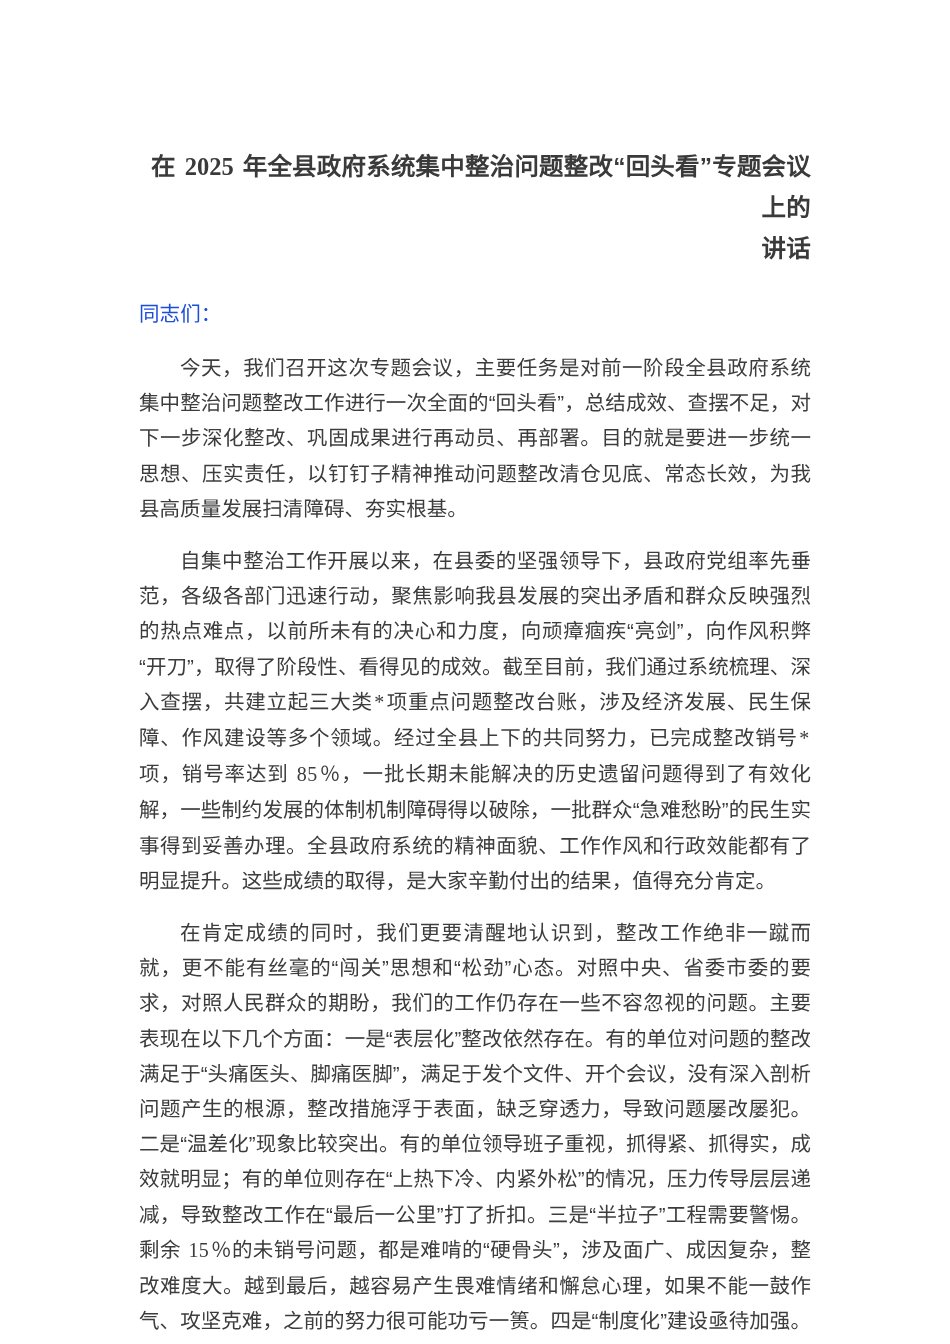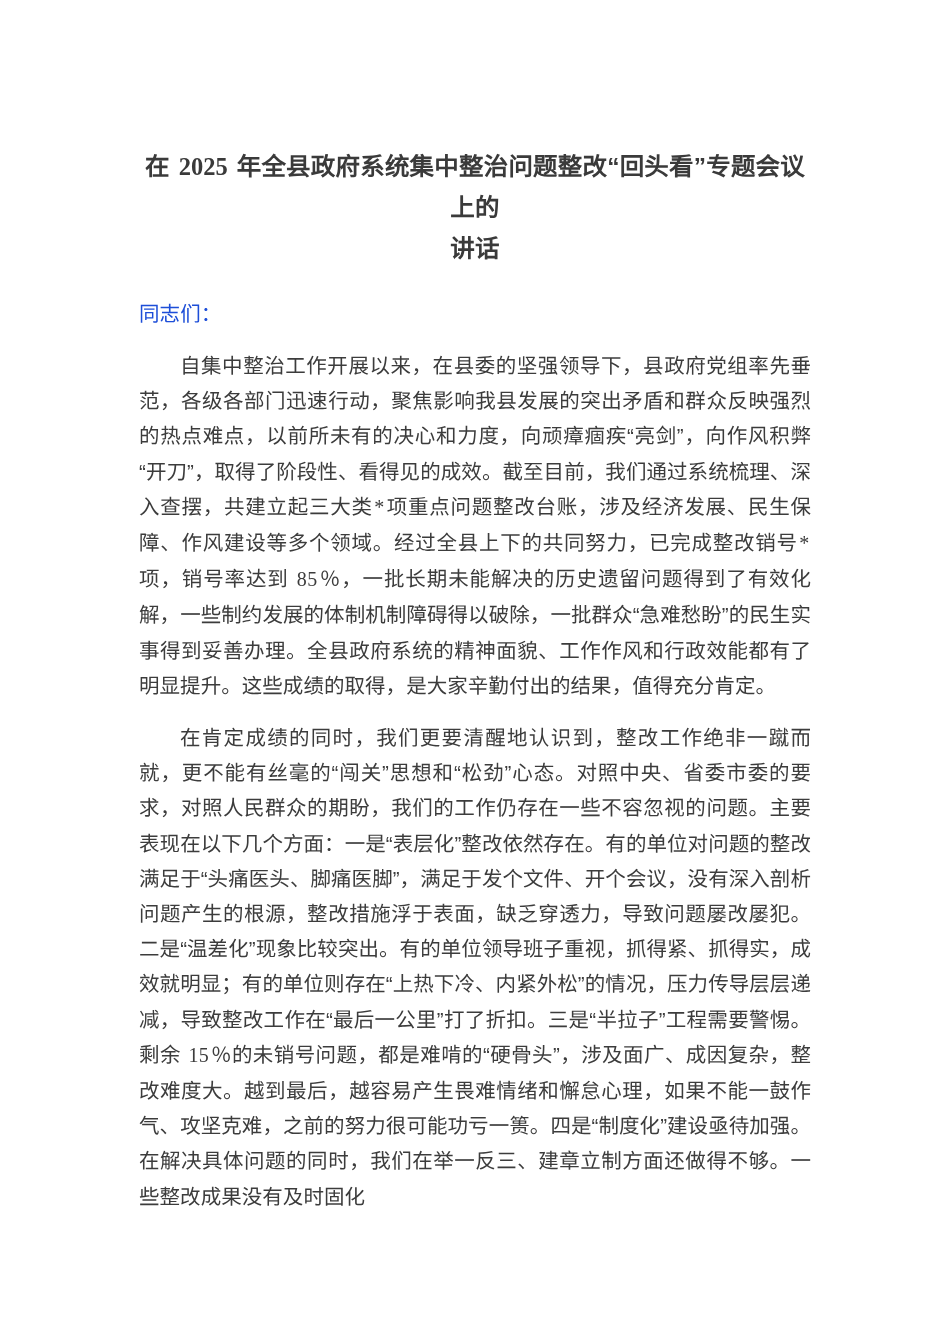--- a/index.html
+++ b/index.html
@@ -30,21 +30,21 @@
     top: 0;
     width: 672px;
   }
 
   .doc-title {
     margin: 0;
     padding: 0;
     font-size: 24.5px;
     font-weight: bold;
     color: #3a3a3a;
-    text-align: center;
+    text-align: right;
     line-height: 41px;
     letter-spacing: 0.2px;
     padding-top: 146px;
   }
 
   .doc-title .num {
     font-family: "Liberation Serif", "DejaVu Serif", serif;
     font-weight: bold;
     letter-spacing: 0;
     padding: 0 2px;
@@ -92,19 +92,20 @@
 <div class="page">
   <div class="content">
 
     <h1 class="doc-title">
       <span>在 <span class="num">2025</span> 年全县政府系统集中整治问题整改“回头看”专题会议上的</span><br>
       <span>讲话</span>
     </h1>
 
     <p class="salutation">同志们：</p>
 
+    <p class="para first">今天，我们召开这次专题会议，主要任务是对前一阶段全县政府系统集中整治问题整改工作进行一次全面的“回头看”，总结成效、查摆不足，对下一步深化整改、巩固成果进行再动员、再部署。目的就是要进一步统一思想、压实责任，以钉钉子精神推动问题整改清仓见底、常态长效，为我县高质量发展扫清障碍、夯实根基。</p>
 
     <p class="para">自集中整治工作开展以来，在县委的坚强领导下，县政府党组率先垂范，各级各部门迅速行动，聚焦影响我县发展的突出矛盾和群众反映强烈的热点难点，以前所未有的决心和力度，向顽瘴痼疾“亮剑”，向作风积弊“开刀”，取得了阶段性、看得见的成效。截至目前，我们通过系统梳理、深入查摆，共建立起三大类<span class="lat">*</span>项重点问题整改台账，涉及经济发展、民生保障、作风建设等多个领域。经过全县上下的共同努力，已完成整改销号<span class="lat">*</span>项，销号率达到 <span class="lat">85</span>％，一批长期未能解决的历史遗留问题得到了有效化解，一些制约发展的体制机制障碍得以破除，一批群众“急难愁盼”的民生实事得到妥善办理。全县政府系统的精神面貌、工作作风和行政效能都有了明显提升。这些成绩的取得，是大家辛勤付出的结果，值得充分肯定。</p>
 
     <p class="para">在肯定成绩的同时，我们更要清醒地认识到，整改工作绝非一蹴而就，更不能有丝毫的“闯关”思想和“松劲”心态。对照中央、省委市委的要求，对照人民群众的期盼，我们的工作仍存在一些不容忽视的问题。主要表现在以下几个方面：一是“表层化”整改依然存在。有的单位对问题的整改满足于“头痛医头、脚痛医脚”，满足于发个文件、开个会议，没有深入剖析问题产生的根源，整改措施浮于表面，缺乏穿透力，导致问题屡改屡犯。二是“温差化”现象比较突出。有的单位领导班子重视，抓得紧、抓得实，成效就明显；有的单位则存在“上热下冷、内紧外松”的情况，压力传导层层递减，导致整改工作在“最后一公里”打了折扣。三是“半拉子”工程需要警惕。剩余 <span class="lat">15</span>％的未销号问题，都是难啃的“硬骨头”，涉及面广、成因复杂，整改难度大。越到最后，越容易产生畏难情绪和懈怠心理，如果不能一鼓作气、攻坚克难，之前的努力很可能功亏一篑。四是“制度化”建设亟待加强。在解决具体问题的同时，我们在举一反三、建章立制方面还做得不够。一些整改成果没有及时固化</p>
 
   </div>
 </div>
 
 </body></html>

